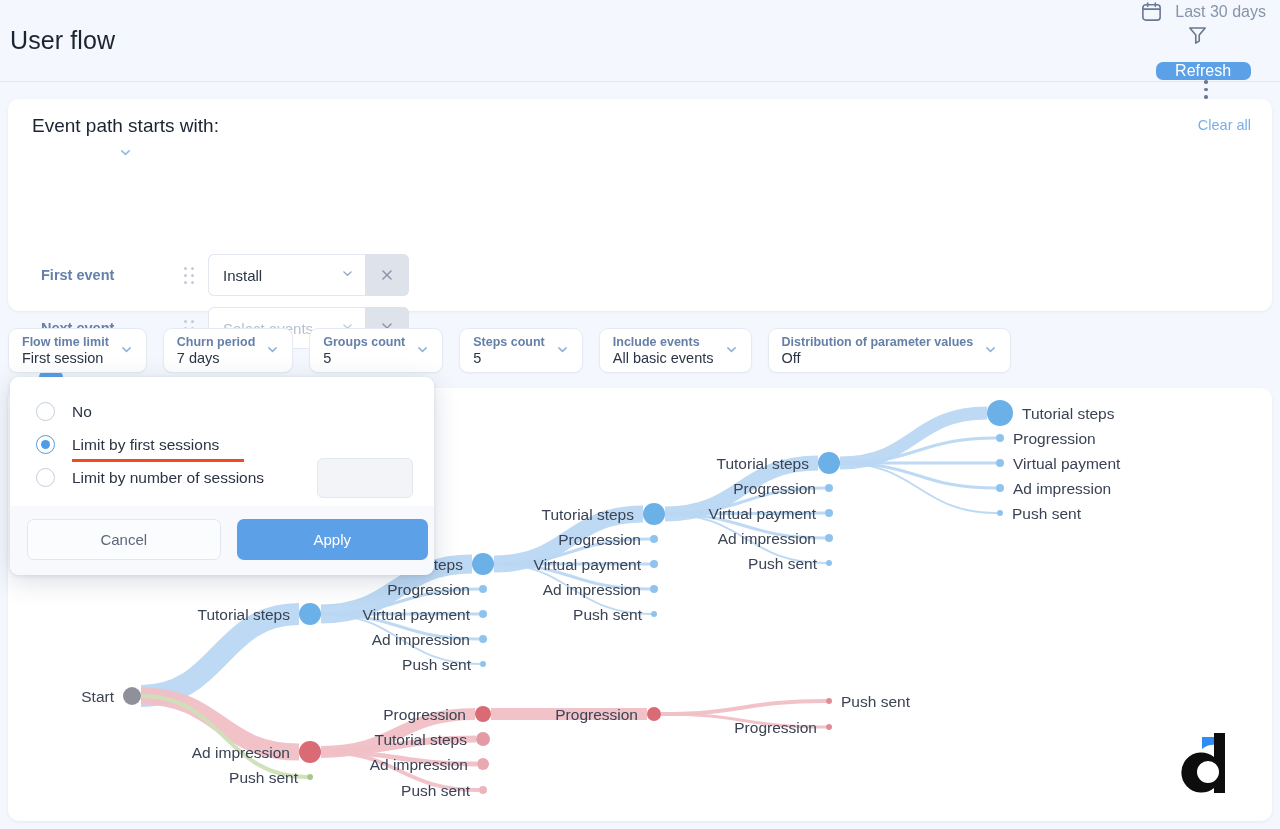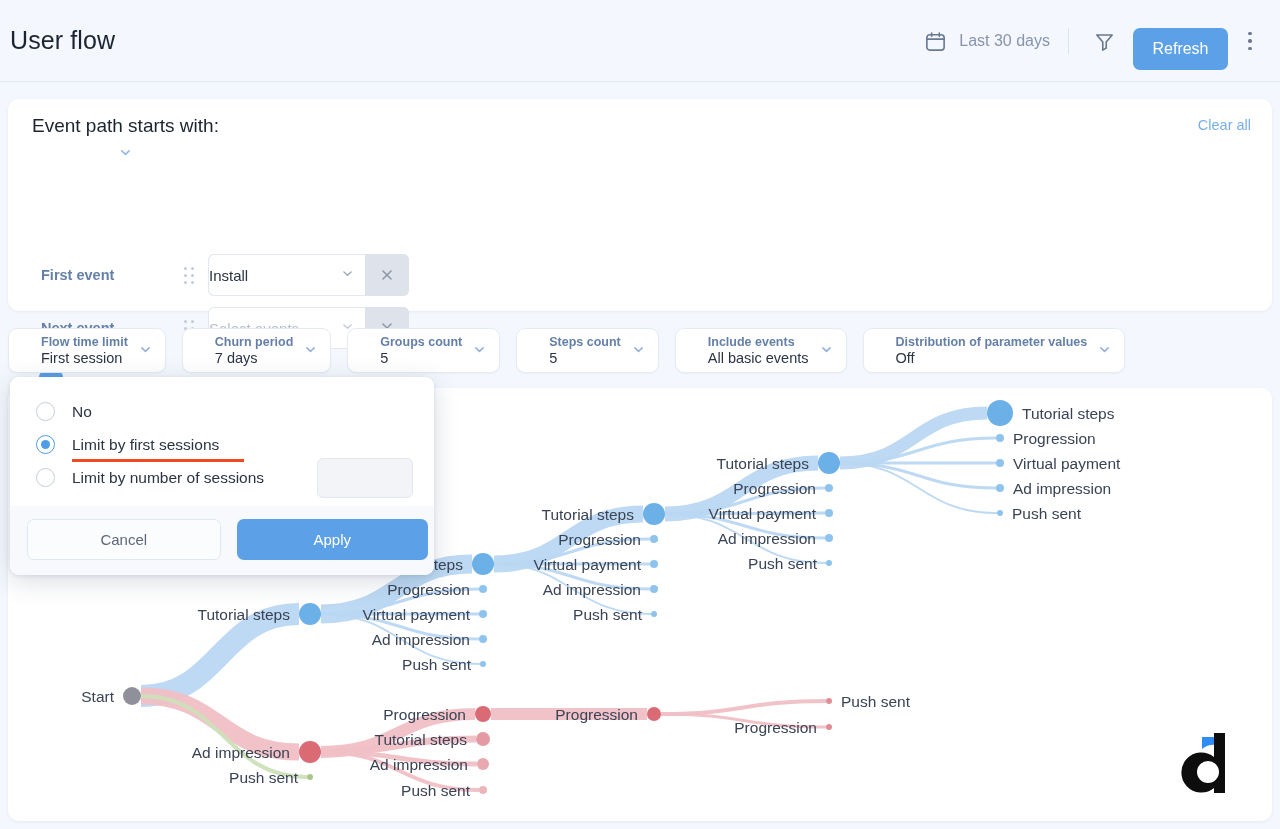--- a/index.html
+++ b/index.html
@@ -18,21 +18,21 @@
     background: #f4f7fd;
     border-bottom: 1px solid #e2e8f4;
     display: flex; align-items: center;
   }
   .page-title {
     position: absolute; left: 10px; top: 26px;
     font-size: 25px; color: #1b2430; letter-spacing: .1px;
   }
   .header-right {
     position: absolute; right: 14px; top: 0; height: 82px;
-    display: flex; align-items: center; gap: 0;
+    display: flex; align-items: center; gap: 0; flex-direction: column;
   }
   .date-range { display: flex; align-items: center; gap: 12px; cursor: pointer; }
   .date-range-label { font-size: 16px; color: #8794ab; }
   .cal-icon { width: 23px; height: 23px; display: block; }
   .hdr-divider { width: 1px; height: 26px; background: #dde4f0; margin: 0 18px; }
   .filter-icon-btn {
     width: 34px; height: 34px; display: flex; align-items: center; justify-content: center;
     cursor: pointer; margin-right: 12px;
   }
   .refresh-btn {
@@ -74,40 +74,40 @@
   }
   .drag-dots i { width: 3px; height: 3px; background: #c2cbdb; border-radius: 50%; display: block; }
   .select-wrap {
     display: flex; align-items: stretch; height: 42px;
     border-radius: 6px; overflow: hidden; background: #dfe4ec;
   }
   .select-box {
     width: 157px; background: #fff; border: 1px solid #e3e8f0; border-right: none;
     border-radius: 6px 0 0 6px;
     display: flex; align-items: center; justify-content: space-between;
-    padding: 0 11px 0 0; cursor: pointer;
+    padding: 0 11px 0 14px; cursor: pointer;
   }
   .select-val { font-size: 15px; color: #2b3445; }
   .select-val.placeholder { color: #b8c0ce; }
   .xbtn {
     width: 44px; background: #dde2eb; display: flex; align-items: center; justify-content: center;
     cursor: pointer;
   }
   .allow-row { position: absolute; left: 31px; top: 272px; display: flex; align-items: center; gap: 13px; }
   .cbx {
     width: 24px; height: 24px; border-radius: 6px; background: #5ca0e8;
     display: flex; align-items: center; justify-content: center; cursor: pointer;
   }
   .allow-label { font-size: 15.5px; color: #2b3445; }
 
   
   .pill-row { position: absolute; left: 8px; top: 328px; display: flex; gap: 16px; }
   .pill {
     background: #ffffff; border: 1px solid #e6ebf3; border-radius: 9px;
-    height: 45px; padding: 4px 13px 4px 32px;
+    height: 45px; padding: 4px 13px 4px 13px;
     display: flex; align-items: center; gap: 11px; cursor: pointer;
     box-shadow: 0 1px 2px rgba(30,50,90,.04);
   }
   .pill-texts { display: flex; flex-direction: column; justify-content: center; gap: 1px; }
   .pill-label { font-size: 12.5px; font-weight: bold; color: #6580a8; line-height: 14px; }
   .pill-value { font-size: 14.5px; color: #2b3445; line-height: 17px; }
 
   
   .chart-card {
     position: absolute; left: 8px; top: 388px; width: 1264px; height: 433px;

